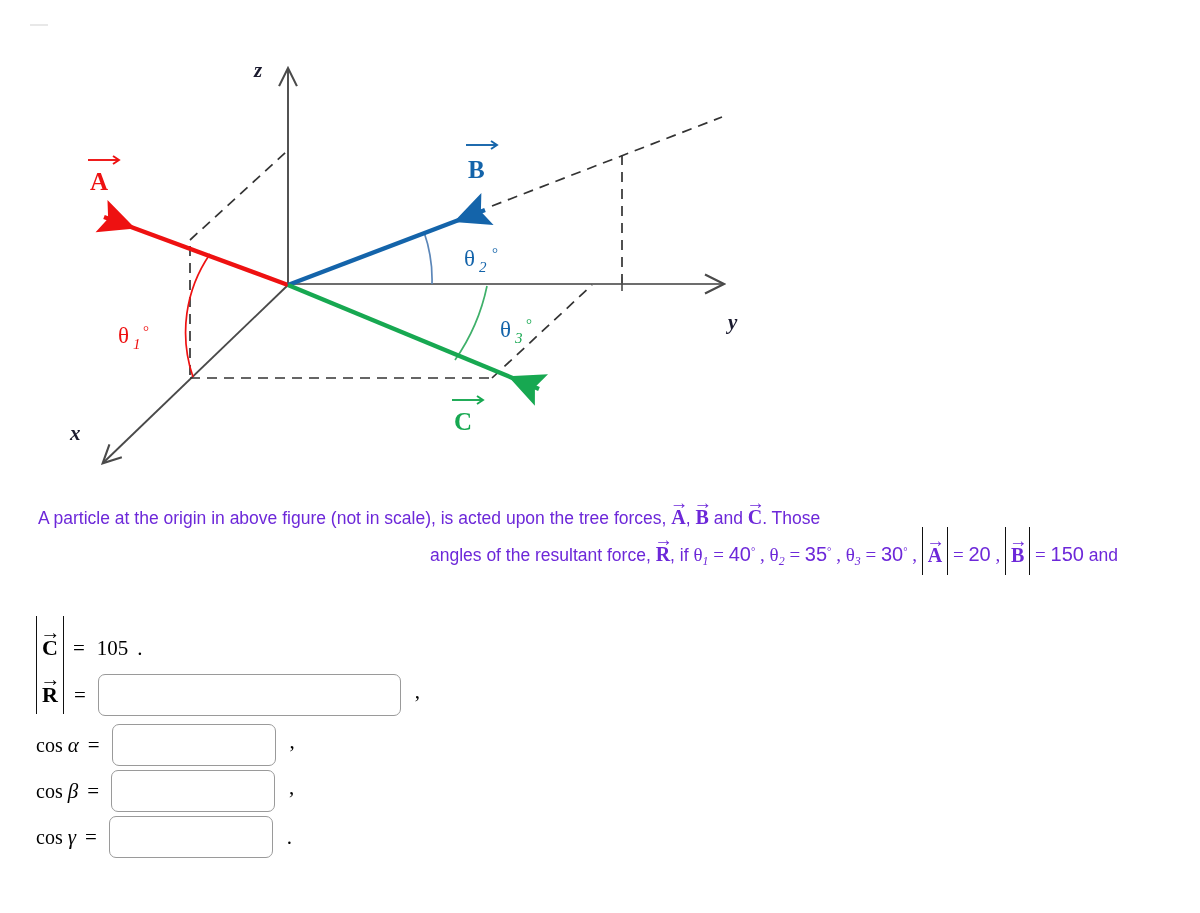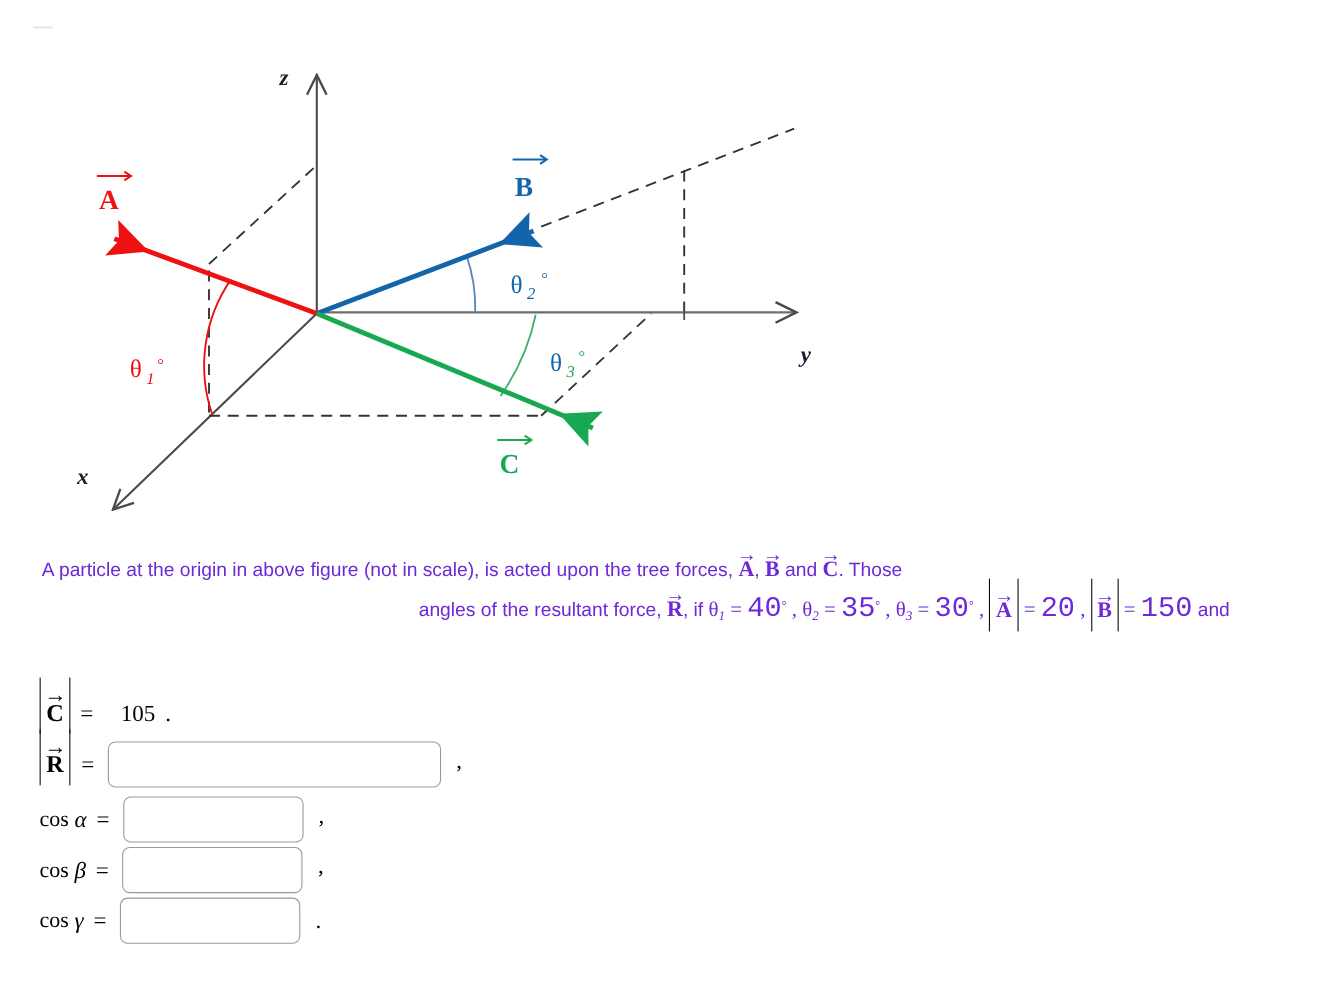--- a/index.html
+++ b/index.html
@@ -82,21 +82,21 @@
     position: absolute;
     top: -0.95em;
     bottom: -0.30em;
     width: 1px;
     background: #111;
   }
   .absv::before { left: 0; }
   .absv::after  { right: 0; }
 
   .eq { font-family: "Liberation Serif", serif; font-size: 19px; }
-  .num { font-family: Liberation Mono, monospace; font-size: 26px; }
+  .num { font-family: Liberation Sans, sans-serif; font-size: 20px; }
   .sub {
     font-size: 0.68em;
     vertical-align: -0.28em;
     font-style: italic;
     font-family: "Liberation Serif", serif;
   }
   .degsym {
     font-size: 0.62em;
     vertical-align: 0.58em;
     font-family: "Liberation Serif", serif;
@@ -255,21 +255,21 @@
     <span>angles of the resultant force, </span><span class="vec" style="font-size:20px"><span class="arw">→</span><span>R</span></span><span>, if </span><span class="eq">θ</span><span class="sub">1</span><span class="eq"> = </span><span class="num">40</span><span class="degsym">°</span><span class="eq"> , </span><span class="eq">θ</span><span class="sub">2</span><span class="eq"> = </span><span class="num">35</span><span class="degsym">°</span><span class="eq"> , </span><span class="eq">θ</span><span class="sub">3</span><span class="eq"> = </span><span class="num">30</span><span class="degsym">°</span><span class="eq"> , </span><span class="absv"><span class="vec" style="font-size:20px"><span class="arw">→</span><span>A</span></span></span><span class="eq"> = </span><span class="num">20</span><span class="eq"> , </span><span class="absv"><span class="vec" style="font-size:20px"><span class="arw">→</span><span>B</span></span></span><span class="eq"> = </span><span class="num">150</span><span> and</span>
   </div>
 </div>
 
 <div id="answers">
 
   <div class="ansrow row-c">
     <span class="ans-label">
         <span class="absv"><span class="vec" style="font-size:22px"><span class="arw">→</span><span>C</span></span></span>
         <span class="lbltext" style="margin-left:9px">=</span>
-        <span class="lbltext" style="margin-left:25px">105</span>
+        <span class="lbltext" style="margin-left:12px">105</span>
         <span class="lbltext" style="margin-left:9px">.</span>
       </span>
   </div>
 
   <div class="ansrow row-r">
     <span class="ans-label">
         <span class="absv"><span class="vec" style="font-size:22px"><span class="arw">→</span><span>R</span></span></span>
         <span class="lbltext" style="margin-left:10px">=</span>
       </span>
     <input class="inputbox wide" type="text" placeholder="" style="">

